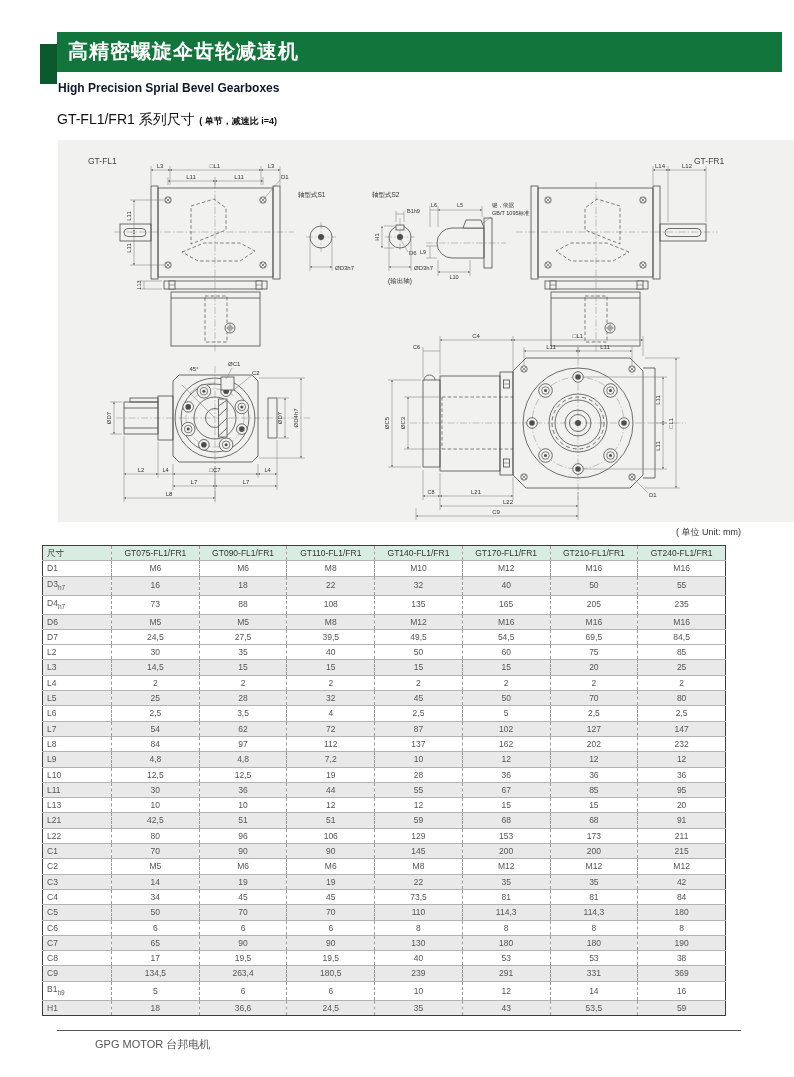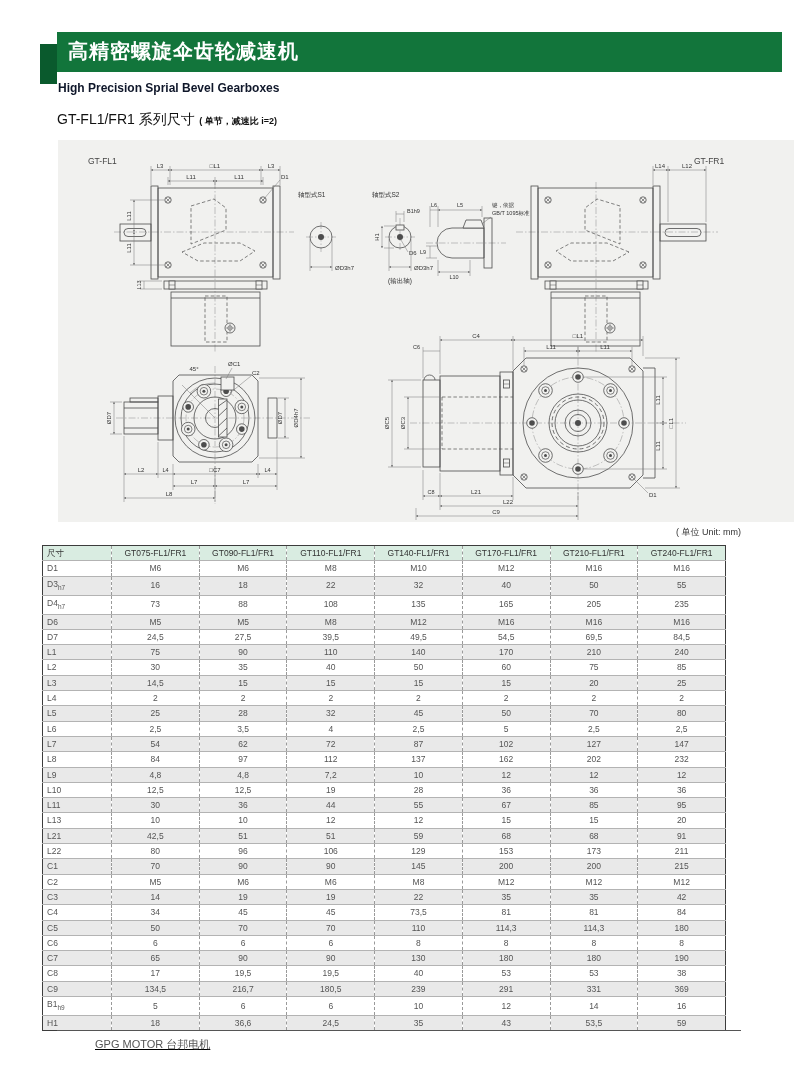--- a/index.html
+++ b/index.html
@@ -34,36 +34,36 @@
   table.dims{border-collapse:collapse;table-layout:fixed;width:684px;font-size:8.5px;color:#555;border:1.6px solid #3c3c3c;}
   table.dims th,table.dims td{height:14.3px;line-height:14.3px;padding:0 2px;text-align:center;font-weight:normal;
     border-top:1px solid #b3b3b3;border-right:1px dashed #9a9a9a;white-space:nowrap;overflow:hidden;}
   table.dims th:last-child,table.dims td:last-child{border-right:none;}
   table.dims th{background:#d9ece1;color:#333;border-top:none;}
   table.dims .c0{width:62px;text-align:left;padding-left:4px;}
   table.dims tr.alt td{background:#e9e9e9;}
   table.dims sub{font-size:6.5px;}
 
   
-  .footer{position:absolute;left:57px;top:1030px;width:684px;border-top:1.3px solid #555;text-decoration:underline;}
+  .footer{position:absolute;left:57px;top:1030px;width:684px;border-top:1.3px solid #555;}
   .footer-text{padding:6px 0 0 38px;font-size:11px;color:#555;font-weight:500;}
 </style>
 </head>
 <body>
 
 <div class="page">
 
   <div class="banner-tab"></div>
   <div class="banner"></div>
   <div class="banner-title">高精密螺旋伞齿轮减速机</div>
   <div class="subtitle-en">High Precision Sprial Bevel Gearboxes</div>
 
   <div class="section-line">
     <span class="section-title">GT-FL1/FR1 系列尺寸</span>
-    <span class="section-note">( 单节，减速比 i=2)</span>
+    <span class="section-note">( 单节，减速比 i=4)</span>
   </div>
 
   <div class="panel">
     <svg width="724" height="382" viewBox="0 0 724 382">
       <defs>
         <marker id="ar" viewBox="0 0 10 10" refX="9" refY="5" markerWidth="4.5" markerHeight="4.5" orient="auto-start-reverse">
           <path d="M0,1 L10,5 L0,9 z" fill="#666"></path>
         </marker>
         <g id="scrw">
             <circle r="3.2" class="olf"></circle>
@@ -460,30 +460,20 @@
           <tr>
             <td class="c0">D7</td>
             <td>24,5</td>
             <td>27,5</td>
             <td>39,5</td>
             <td>49,5</td>
             <td>54,5</td>
             <td>69,5</td>
             <td>84,5</td>
           </tr>
-          <tr class="alt">
-            <td class="c0">L1</td>
-            <td>75</td>
-            <td>90</td>
-            <td>110</td>
-            <td>140</td>
-            <td>170</td>
-            <td>210</td>
-            <td>240</td>
-          </tr>
           <tr>
             <td class="c0">L2</td>
             <td>30</td>
             <td>35</td>
             <td>40</td>
             <td>50</td>
             <td>60</td>
             <td>75</td>
             <td>85</td>
           </tr>
@@ -683,21 +673,21 @@
             <td>19,5</td>
             <td>19,5</td>
             <td>40</td>
             <td>53</td>
             <td>53</td>
             <td>38</td>
           </tr>
           <tr class="alt">
             <td class="c0">C9</td>
             <td>134,5</td>
-            <td>216,7</td>
+            <td>263,4</td>
             <td>180,5</td>
             <td>239</td>
             <td>291</td>
             <td>331</td>
             <td>369</td>
           </tr>
           <tr>
             <td class="c0">B1<sub>h9</sub></td>
             <td>5</td>
             <td>6</td>

